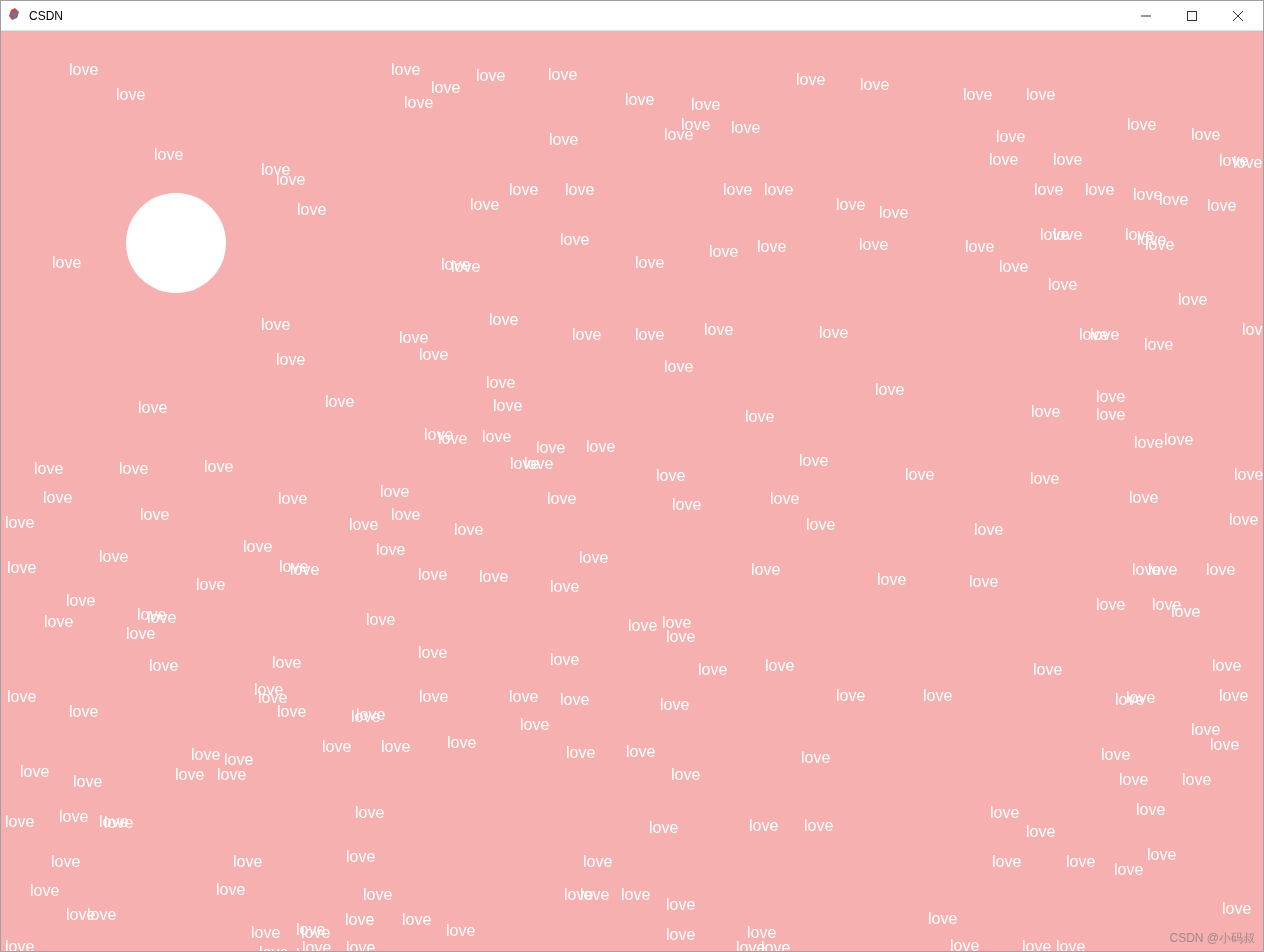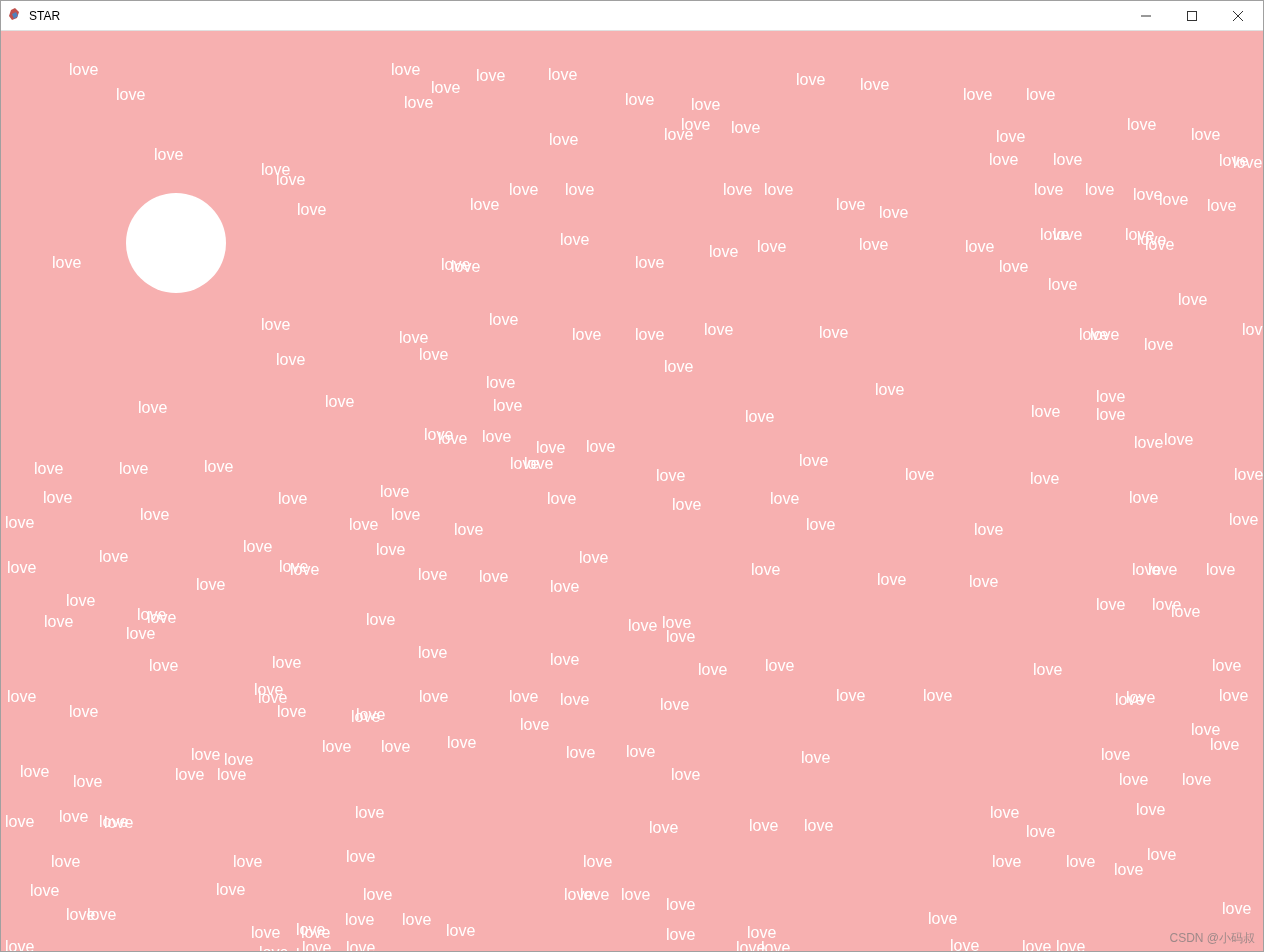--- a/index.html
+++ b/index.html
@@ -82,21 +82,21 @@
 <body>
 
 <div class="window">
   <div class="titlebar">
     <span class="app-icon">
       <svg width="16" height="16" viewBox="0 0 16 16">
         <path d="M4 2 L8 0 L12 4 L10 10 L5 12 L2 8 Z" fill="#c0504d"></path>
         <path d="M5 6 L9 4 L11 8 L7 11 Z" fill="#4f81bd"></path>
       </svg>
     </span>
-    <span class="title-text">STAR</span>
+    <span class="title-text">CSDN</span>
     <span class="spacer"></span>
     <div class="win-controls">
       <button class="win-btn">
         <svg width="10" height="10" viewBox="0 0 10 10">
             <line x1="0" y1="5" x2="10" y2="5" stroke="#333" stroke-width="1"></line>
           </svg>
       </button>
       <button class="win-btn">
         <svg width="10" height="10" viewBox="0 0 10 10">
             <rect x="0.5" y="0.5" width="9" height="9" fill="none" stroke="#333" stroke-width="1"></rect>

